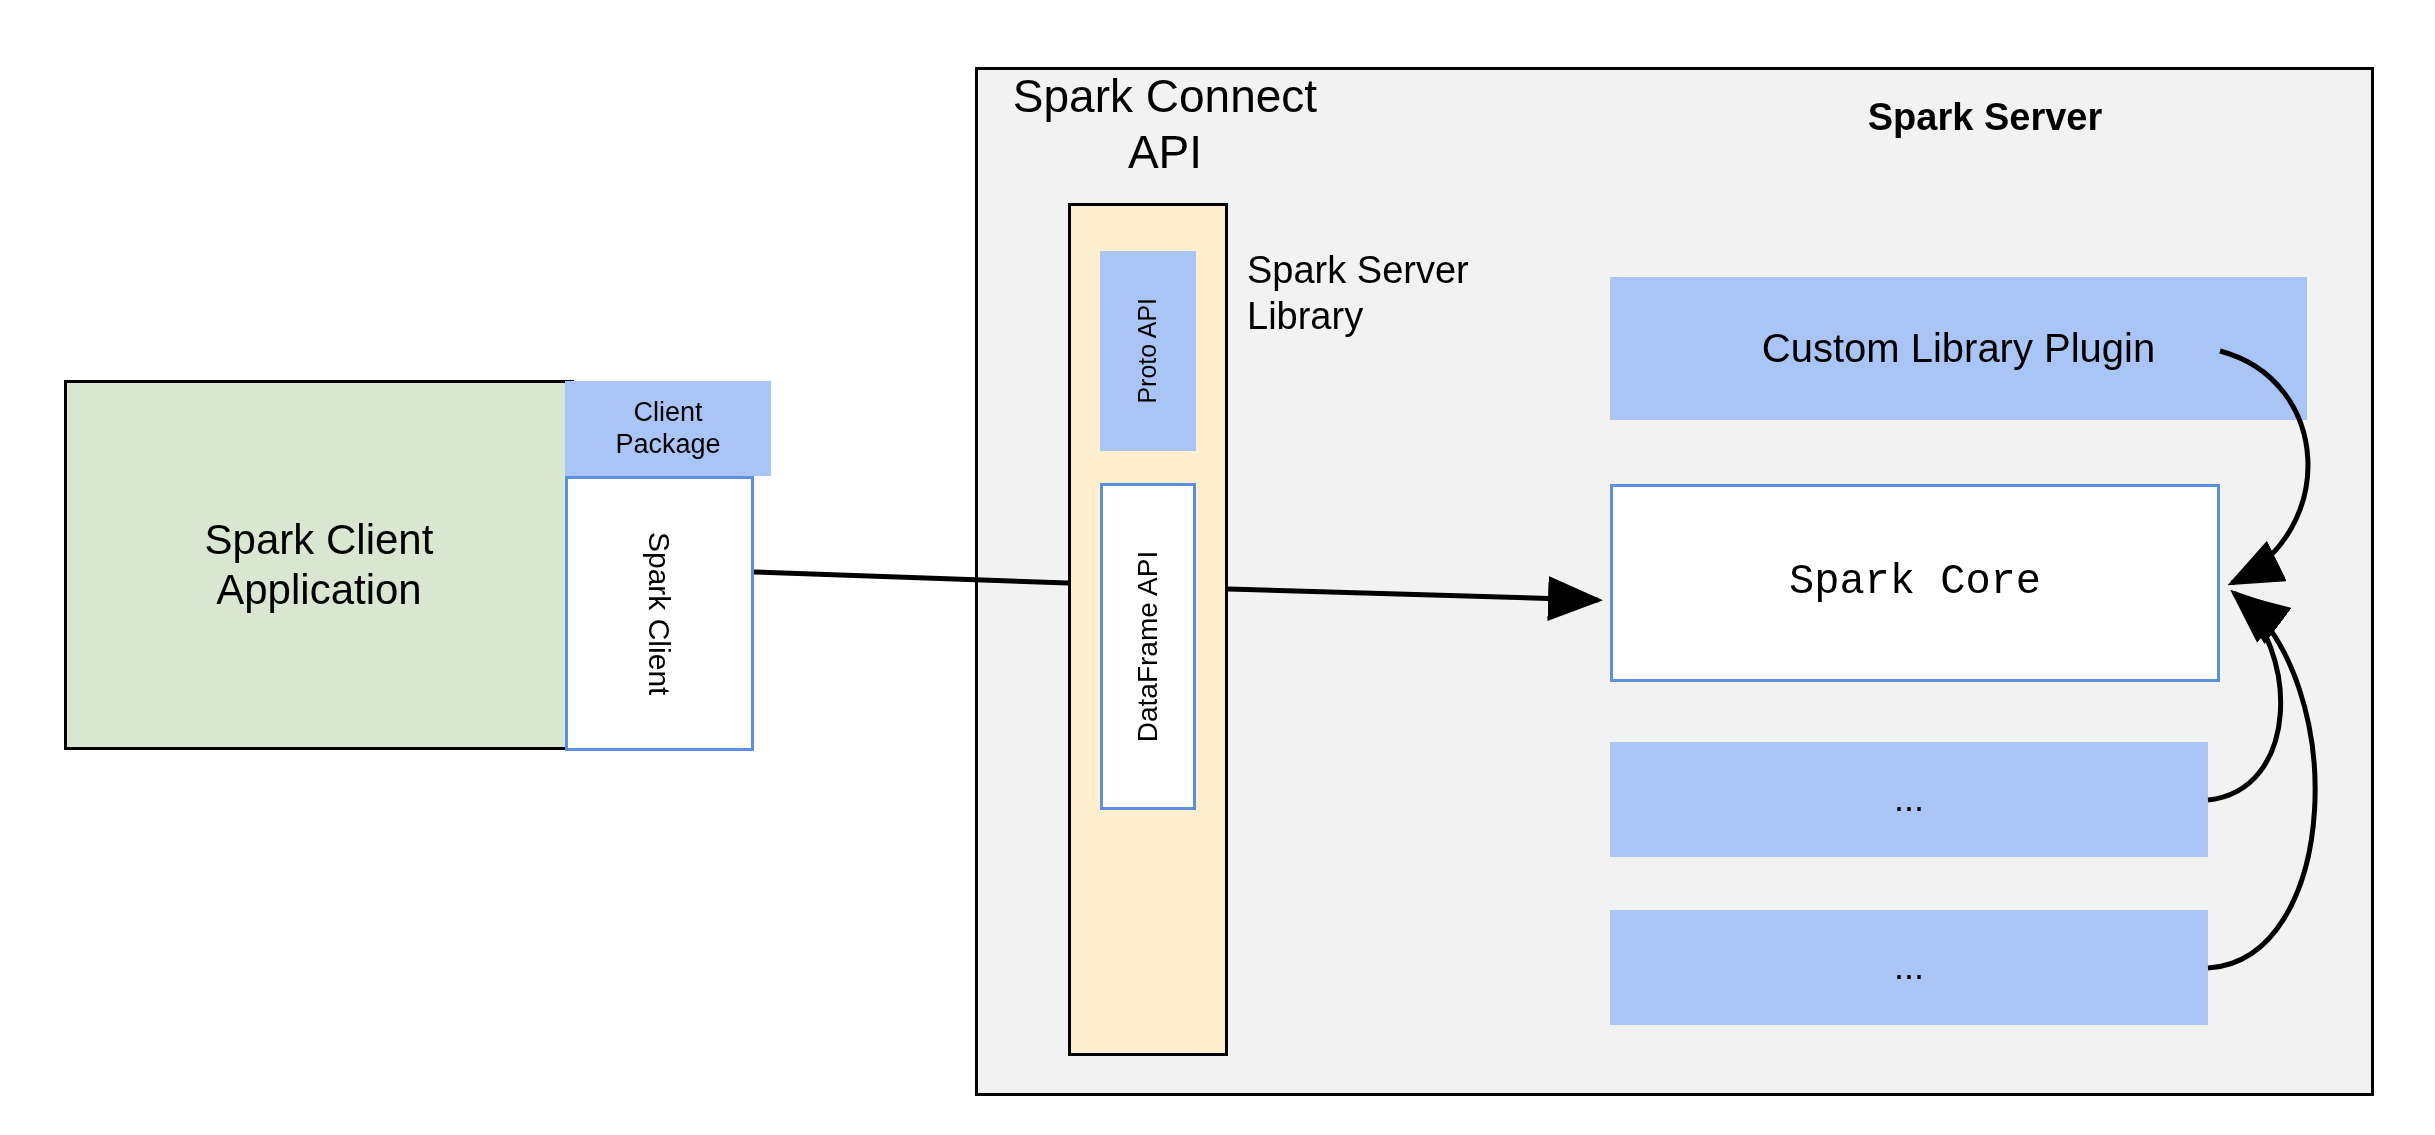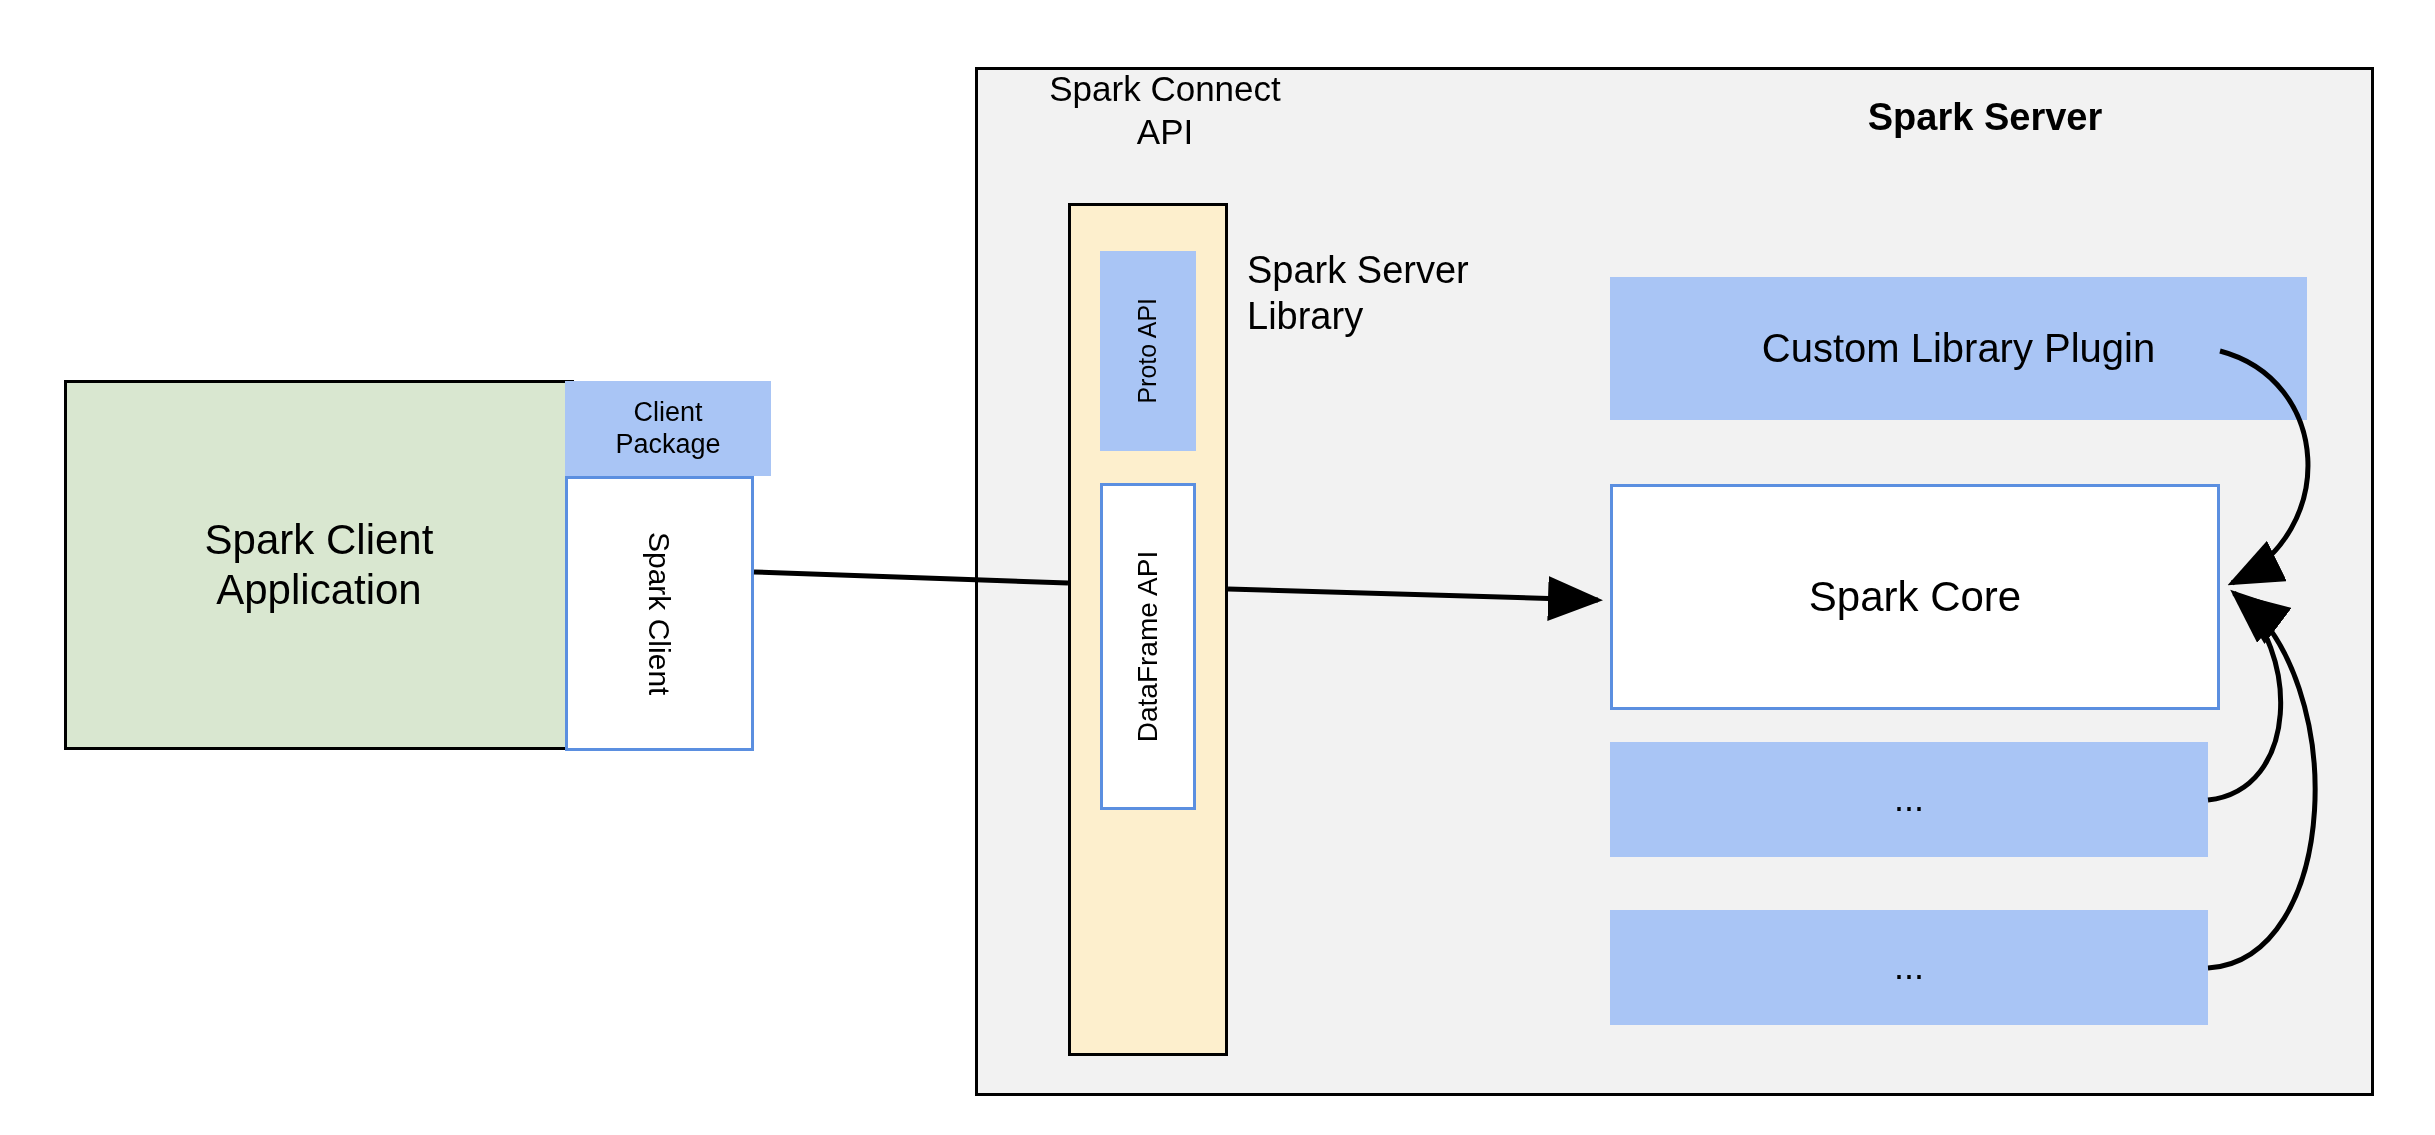--- a/index.html
+++ b/index.html
@@ -71,21 +71,21 @@
     height: 1029px;
     background: #f2f2f2;
     border: 3px solid #000000;
     box-sizing: border-box;
   }
   #spark-connect-api-label {
     position: absolute;
     left: 1000px;
     top: 68px;
     width: 330px;
-    font-size: 35px;
+    font-size: 46px;
     text-align: center;
     line-height: 1.22;
     white-space: pre-line;
   }
   #spark-server-title {
     position: absolute;
     left: 1635px;
     top: 96px;
     width: 700px;
     font-size: 38px;
@@ -143,24 +143,25 @@
     width: 697px;
     height: 143px;
     background: #a9c5f5;
     border: none;
     font-size: 40px;
   }
   #spark-core-box {
     left: 1610px;
     top: 484px;
     width: 610px;
-    height: 226px;
+    height: 198px;
     background: #ffffff;
     border: 3px solid #5b8fe0;
     font-size: 42px;
+    font-family: Liberation Mono, monospace;
   }
   #ellipsis-box-1 {
     left: 1610px;
     top: 742px;
     width: 598px;
     height: 115px;
     background: #a9c5f5;
     border: none;
     font-size: 36px;
   }

